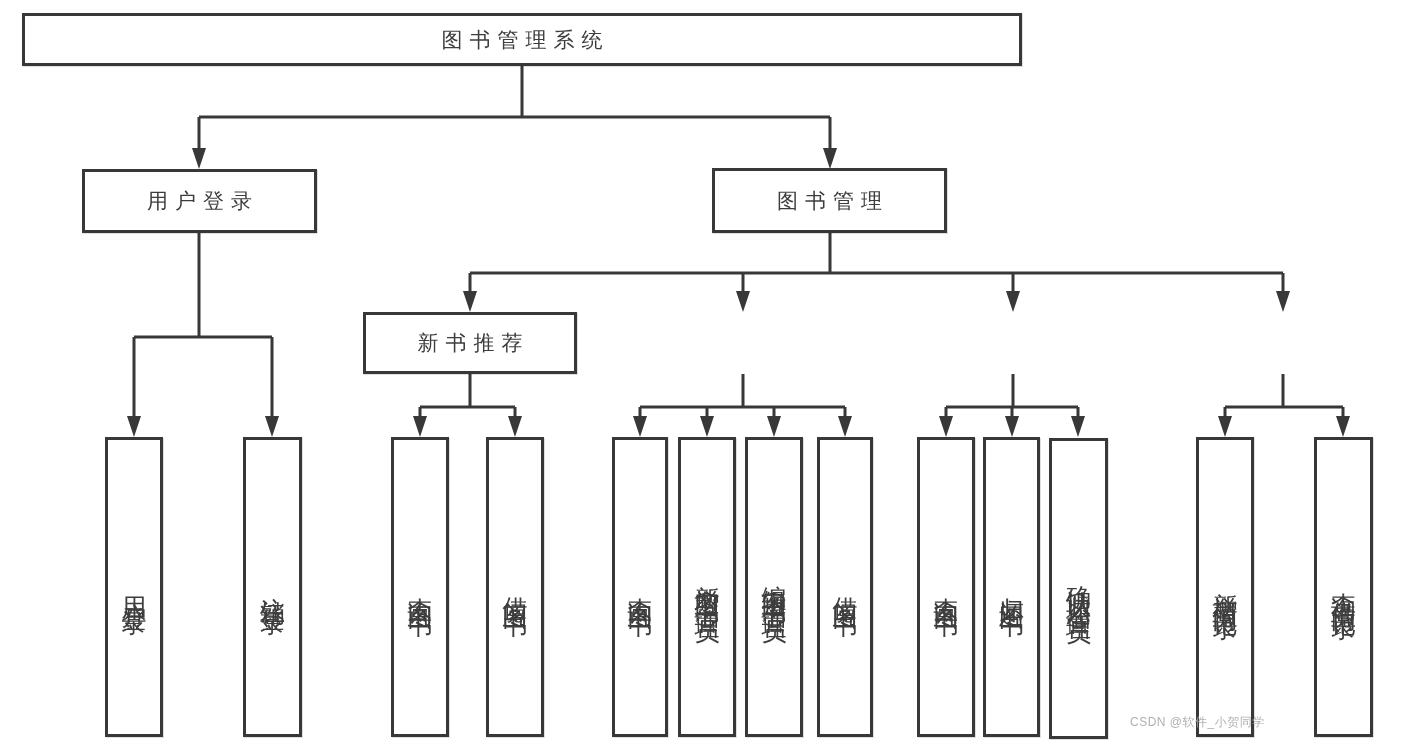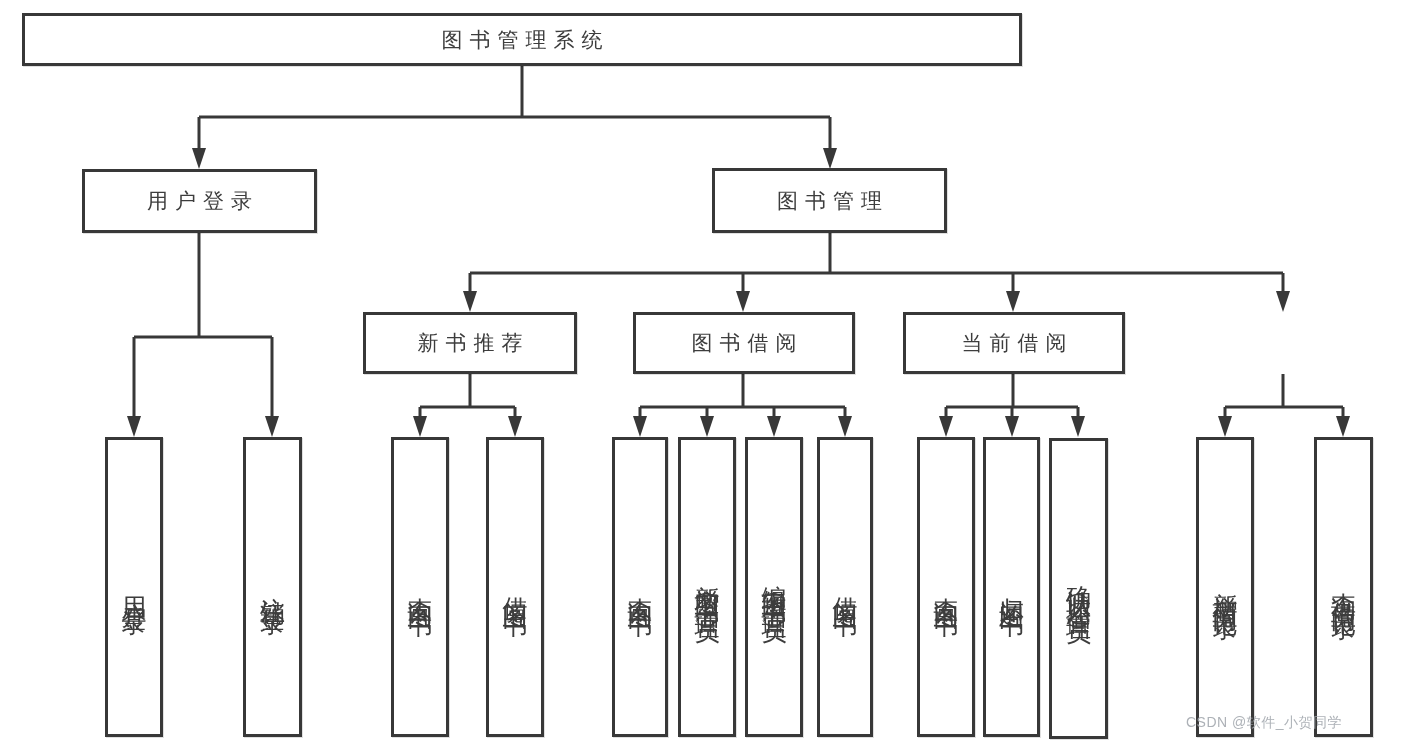--- a/index.html
+++ b/index.html
@@ -15,22 +15,22 @@
     text-align:right;
   }
   .box.h span{
     font-size:21px;letter-spacing:7px;margin-right:-7px;white-space:nowrap;color:#3d3d3d;
   }
   .box.v span{
     writing-mode:vertical-rl;text-orientation:mixed;line-height:1;
     font-size:25px;letter-spacing:5px;color:#3d3d3d;
   }
   .watermark{
-    position:absolute;z-index:2;left:1186px;top:714px;
-    font-size:14px;letter-spacing:0.5px;color:#a6abb1;opacity:0.92;white-space:nowrap;
+    position:absolute;z-index:2;left:1130px;top:714px;
+    font-size:12px;letter-spacing:0.5px;color:#a6abb1;opacity:0.92;white-space:nowrap;
   }
 </style>
 </head>
 <body>
 
 <div class="stage">
 
   <svg class="wires" width="1405" height="747" viewBox="0 0 1405 747">
     <g stroke="#383838" stroke-width="3" fill="none">
 
@@ -78,26 +78,20 @@
   <div class="box h" style="left:82px;top:169px;width:235px;height:64px">
     <span>用户登录</span>
   </div>
   <div class="box h" style="left:363px;top:312px;width:214px;height:62px">
     <span>新书推荐</span>
   </div>
 
   <div class="box h" style="left:712px;top:168px;width:235px;height:65px">
     <span>图书管理</span>
   </div>
-  <div class="box h" style="left:633px;top:312px;width:222px;height:62px">
-    <span>图书借阅</span>
-  </div>
-  <div class="box h" style="left:903px;top:312px;width:222px;height:62px">
-    <span>当前借阅</span>
-  </div>
 
   <div class="box v" style="left:105px;top:437px;width:58px;height:300px">
     <span>用户登录</span>
   </div>
   <div class="box v" style="left:243px;top:437px;width:59px;height:300px">
     <span>注销登录</span>
   </div>
   <div class="box v" style="left:391px;top:437px;width:58px;height:300px">
     <span>查询图书</span>
   </div>

